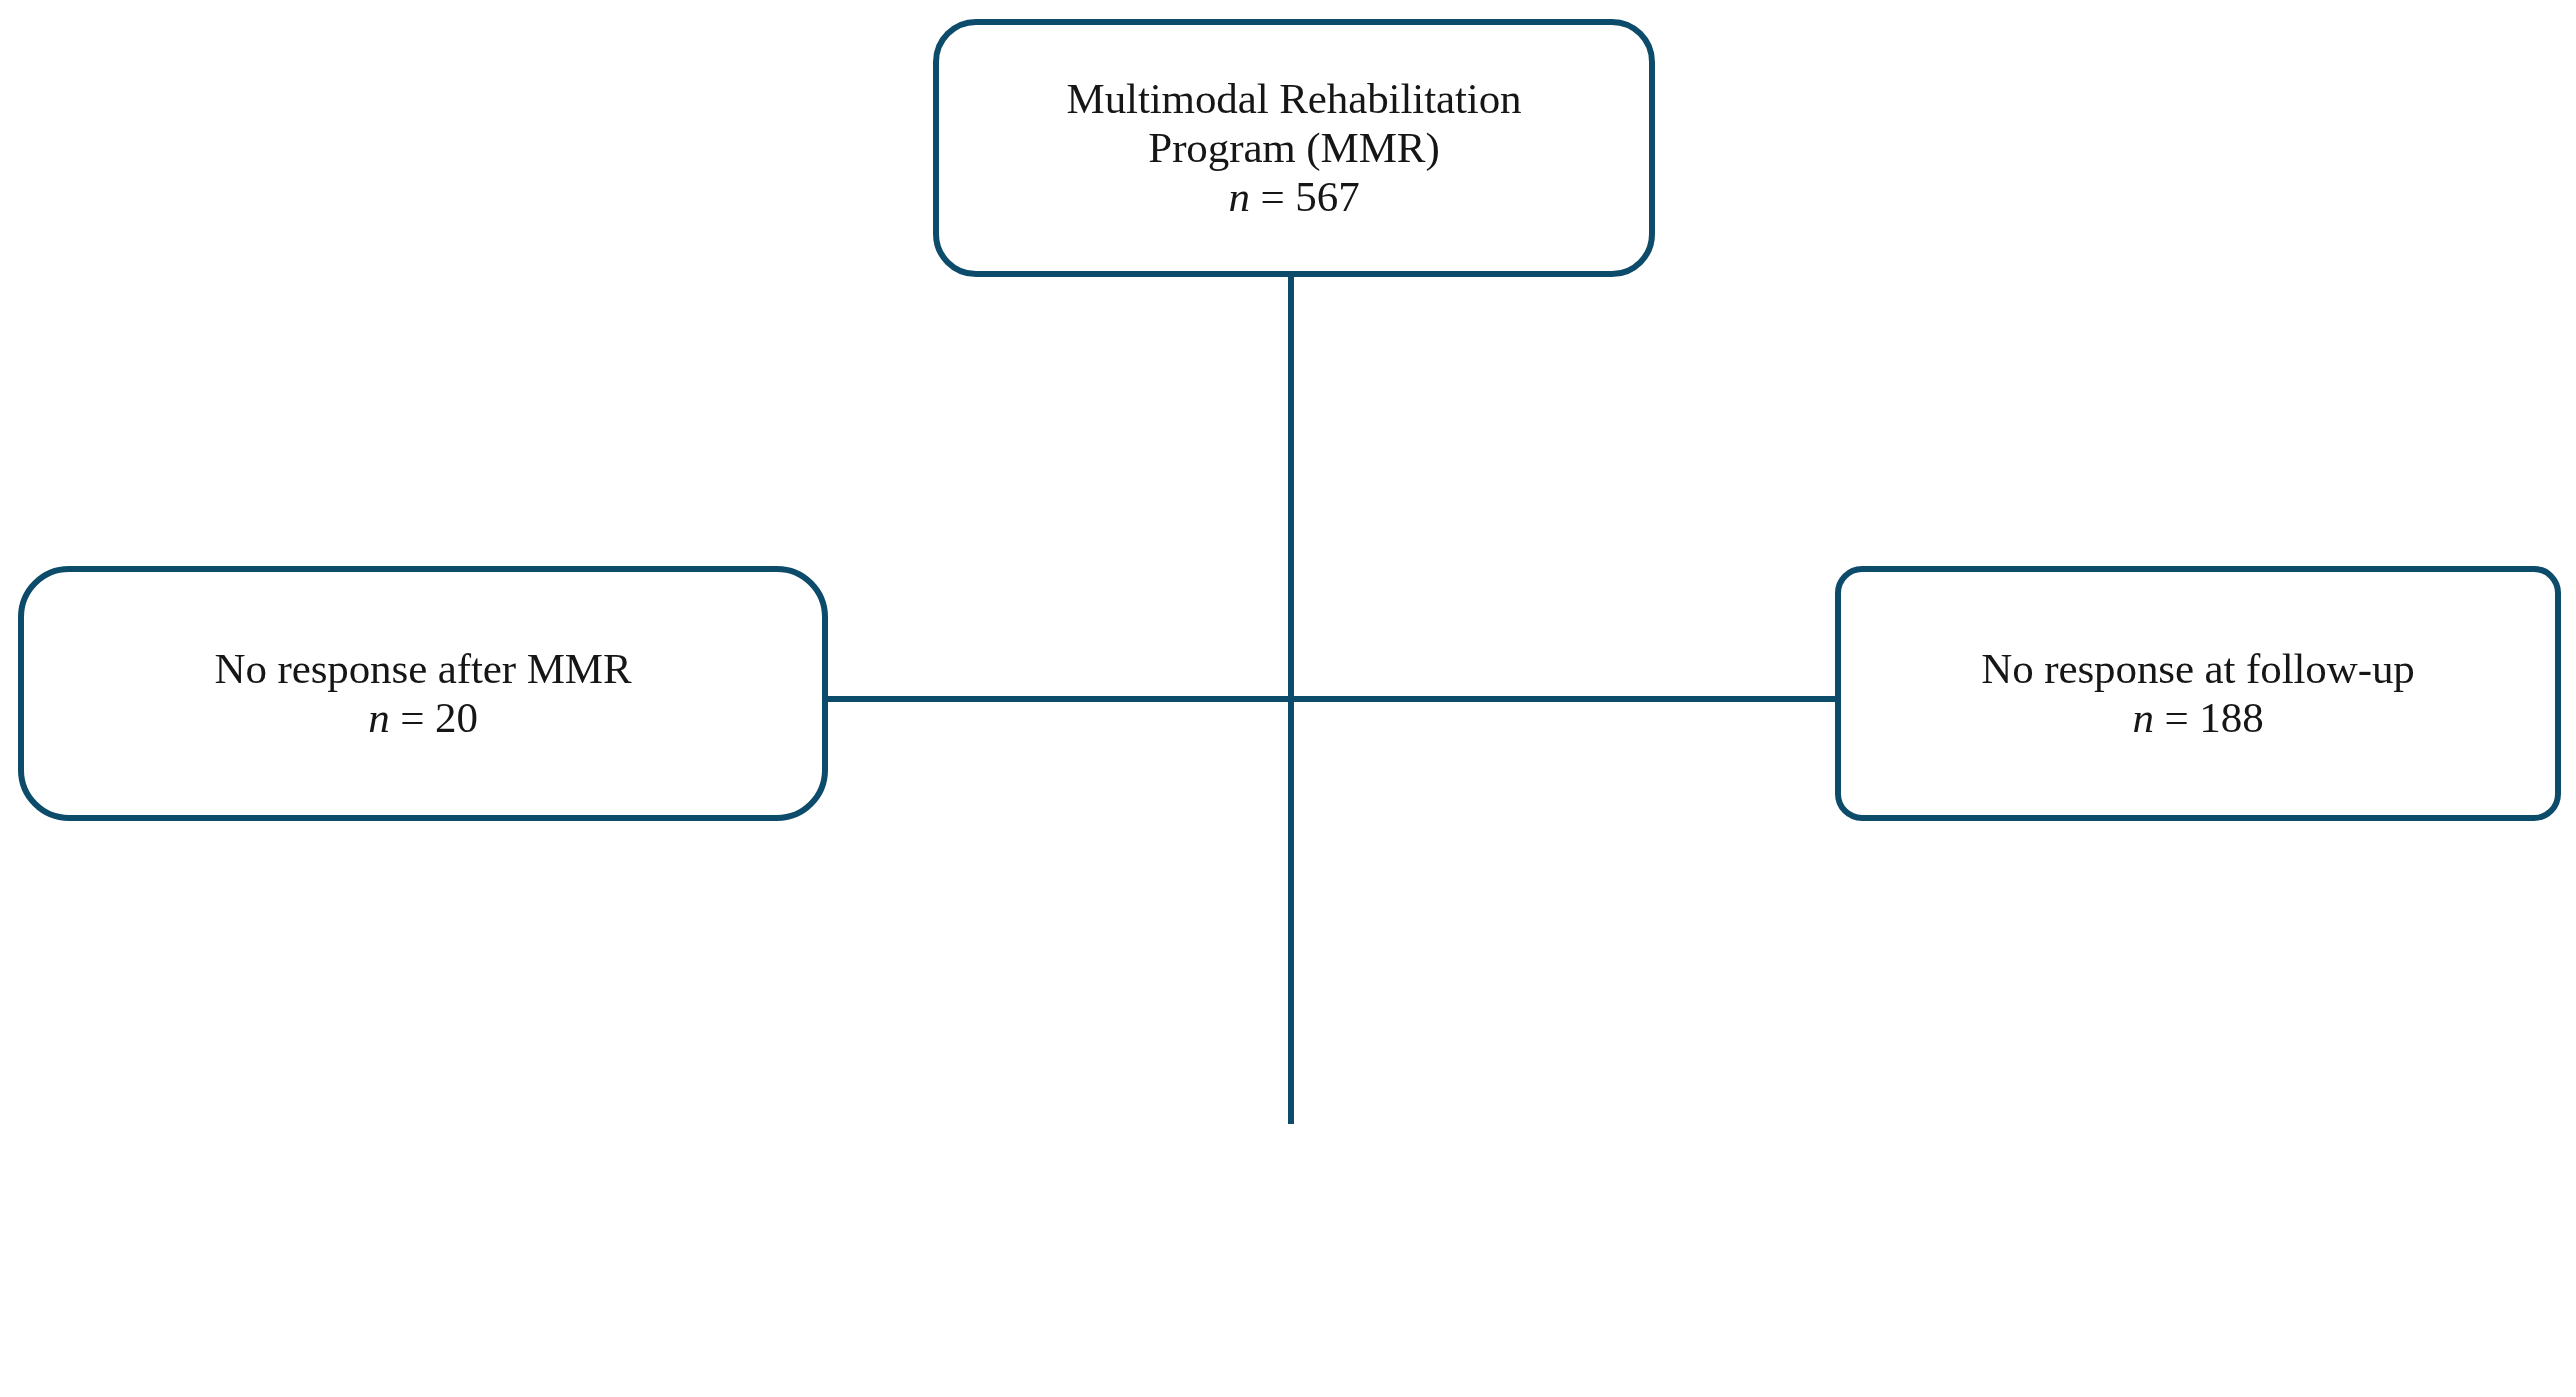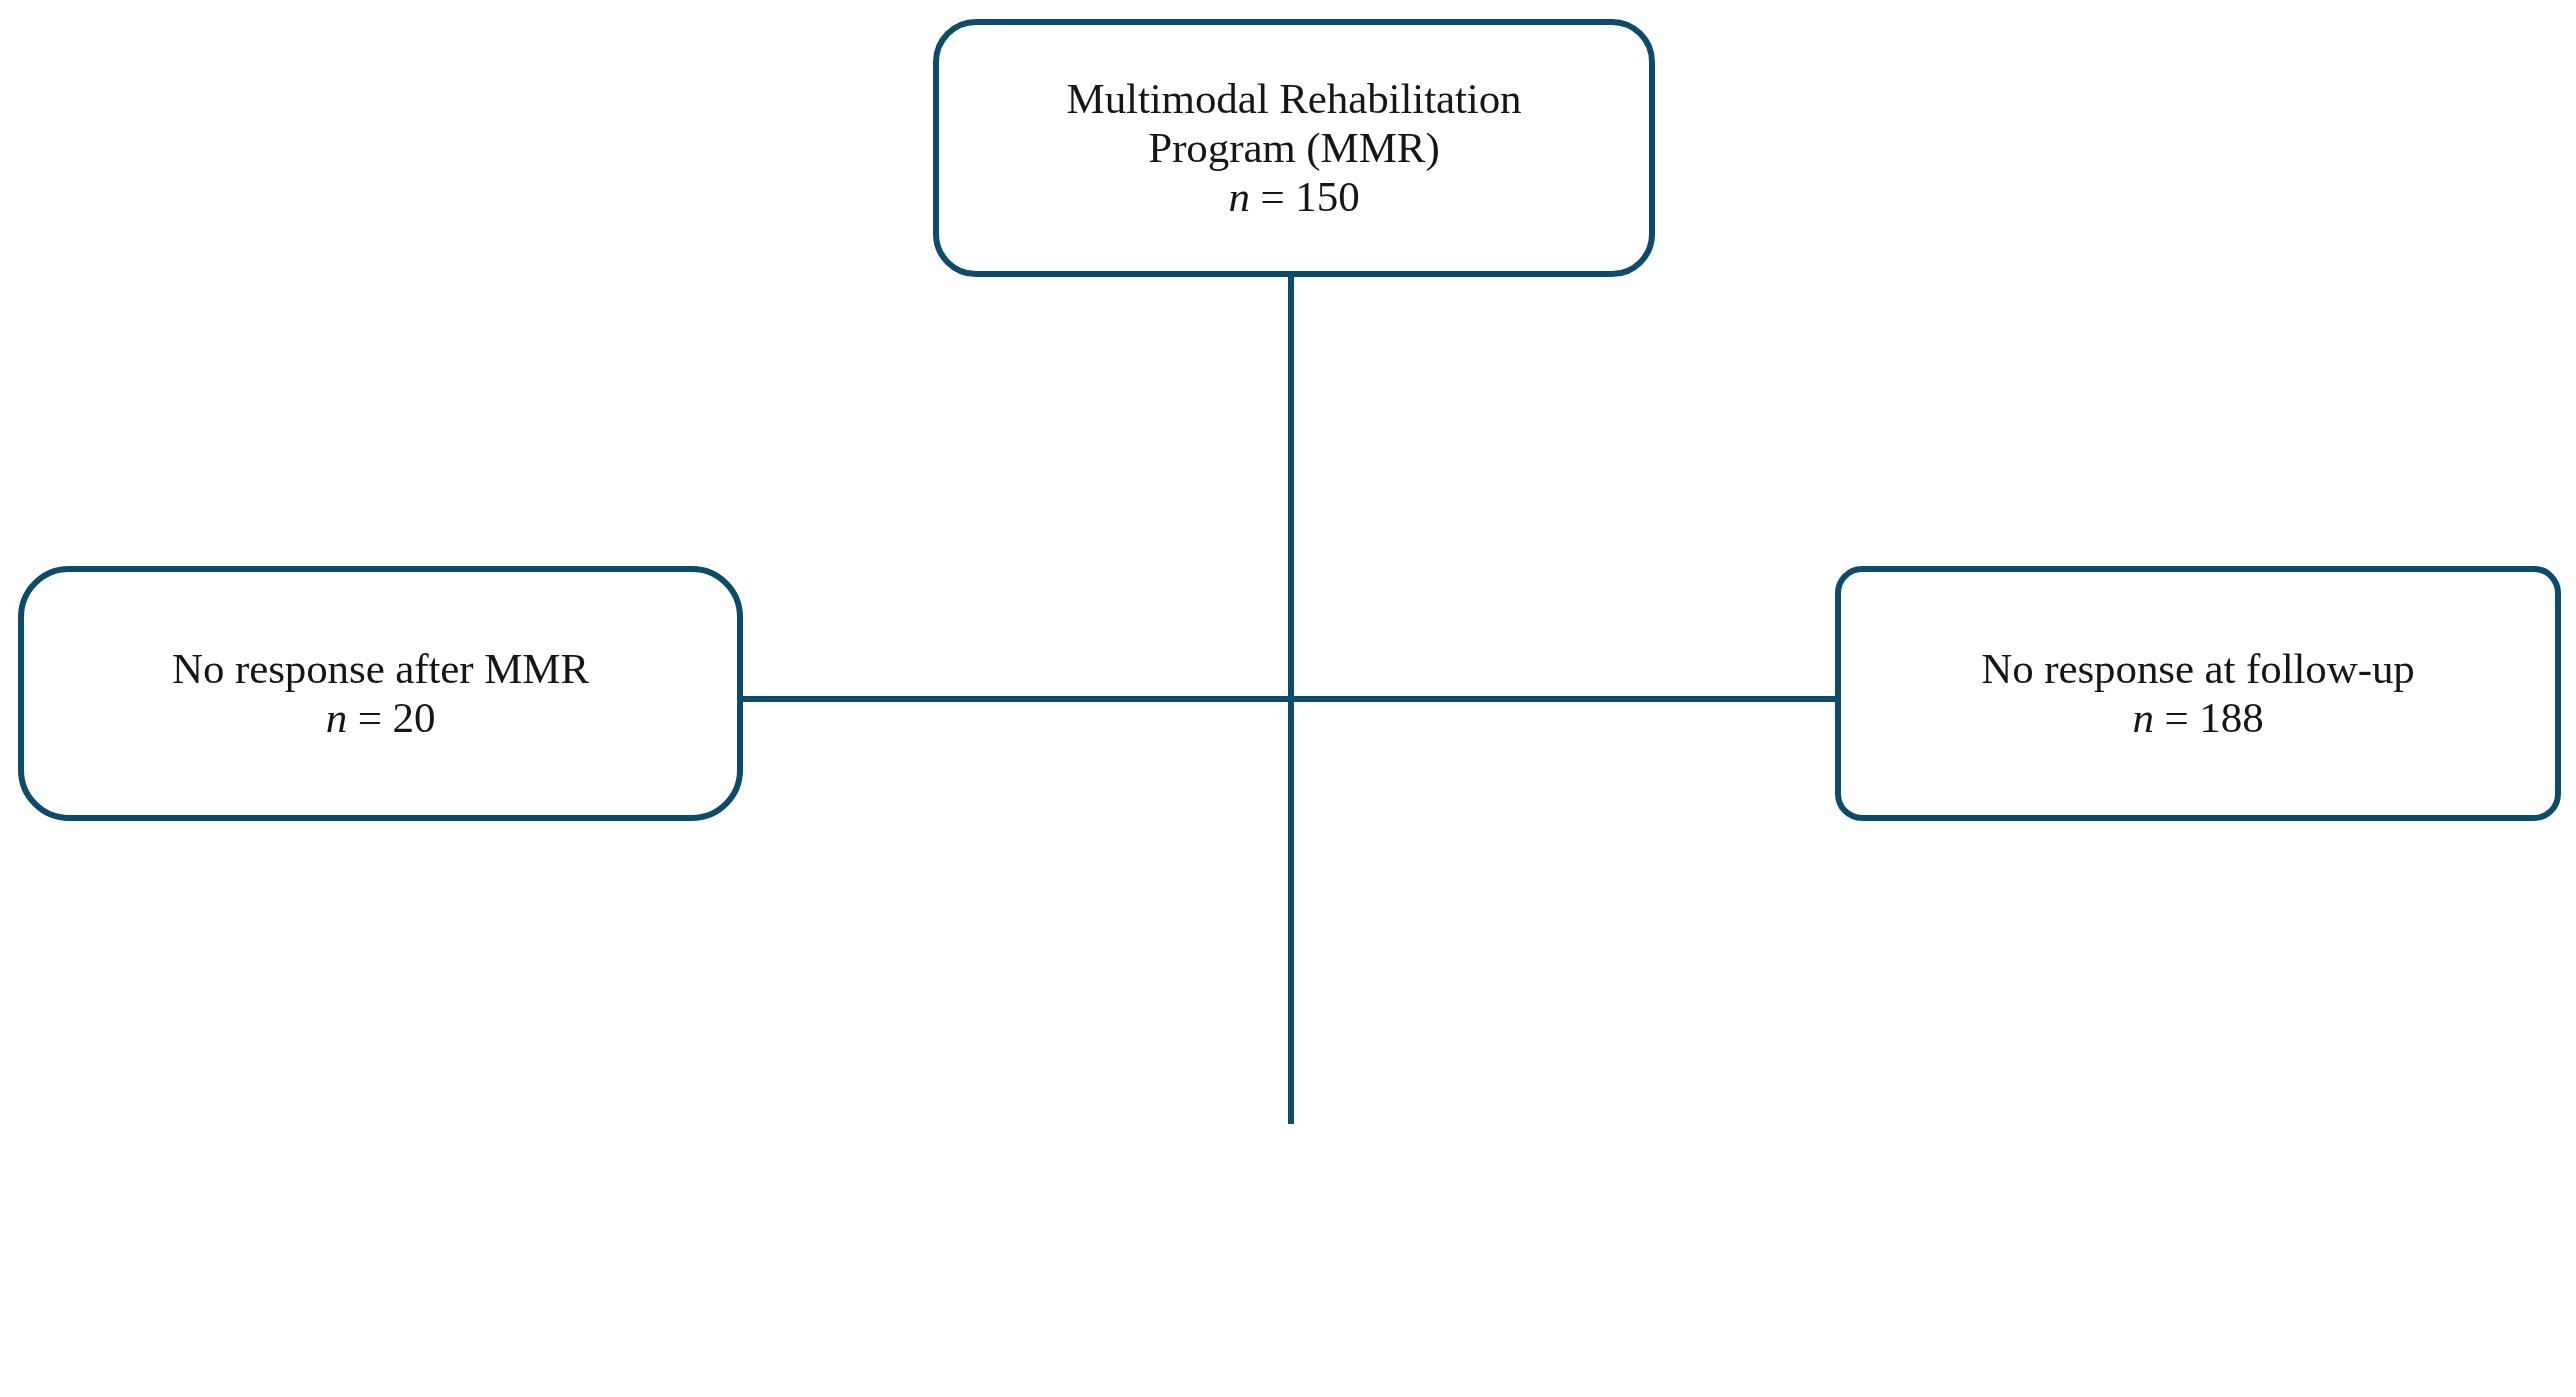--- a/index.html
+++ b/index.html
@@ -69,21 +69,21 @@
   #node-top {
     left: 933px;
     top: 19.3px;
     width: 722px;
     height: 258px;
     border-radius: 43px;
   }
   #node-left {
     left: 18px;
     top: 566px;
-    width: 725px;
+    width: 810px;
     height: 255px;
     border-radius: 51px;
   }
   #node-right {
     left: 1835px;
     top: 566px;
     width: 726px;
     height: 255px;
     border-radius: 27px;
   }
@@ -103,21 +103,21 @@
 
 <div id="figure">
 
   <div class="connector" id="vline-top"></div>
   <div class="connector" id="vline-bottom"></div>
   <div class="connector" id="hline"></div>
 
   <div class="node" id="node-top">
     <span class="line">Multimodal Rehabilitation</span>
     <span class="line">Program (MMR)</span>
-    <span class="line"><em class="italic-n">n</em><span> = </span><span>150</span></span>
+    <span class="line"><em class="italic-n">n</em><span> = </span><span>567</span></span>
   </div>
 
   <div class="node" id="node-left">
     <span class="line">No response after MMR</span>
     <span class="line"><em class="italic-n">n</em><span> = </span><span>20</span></span>
   </div>
 
   <div class="node" id="node-right">
     <span class="line">No response at follow-up</span>
     <span class="line"><em class="italic-n">n</em><span> = </span><span>188</span></span>

